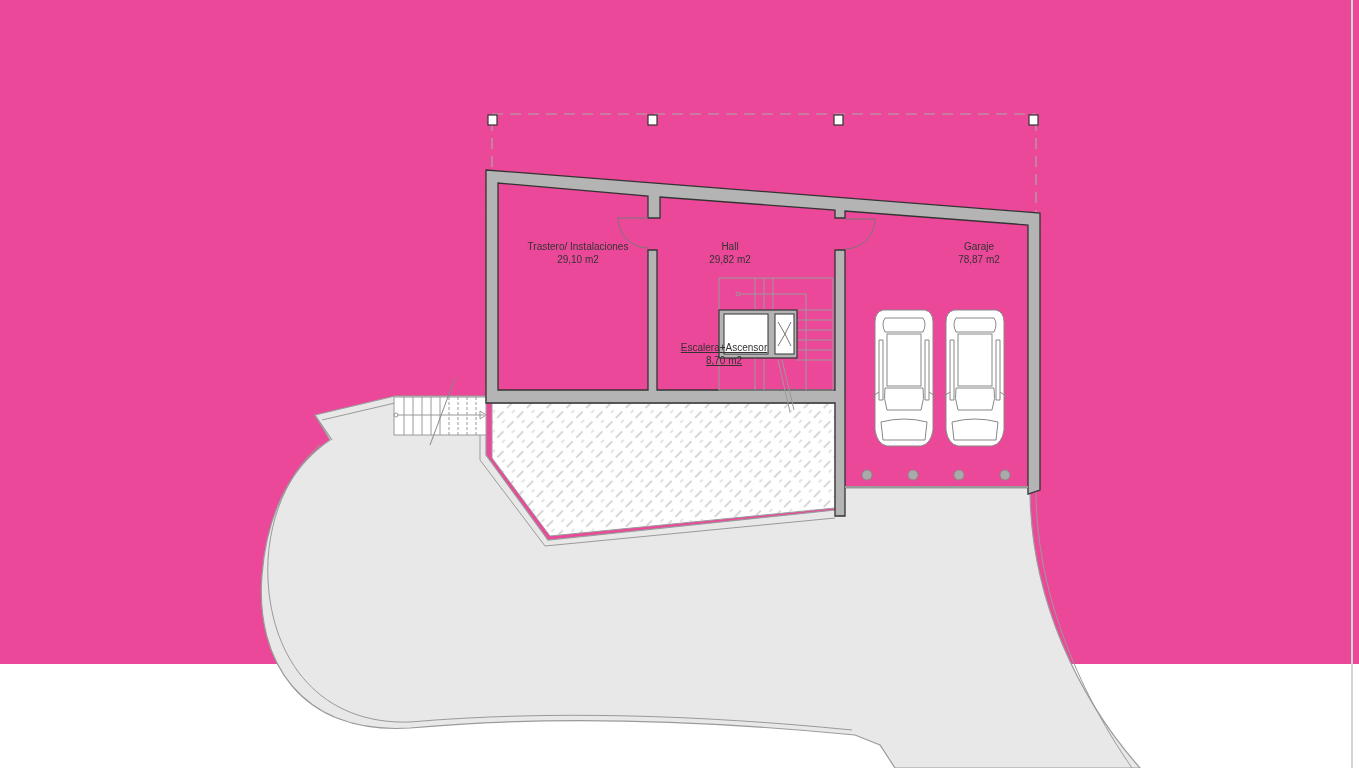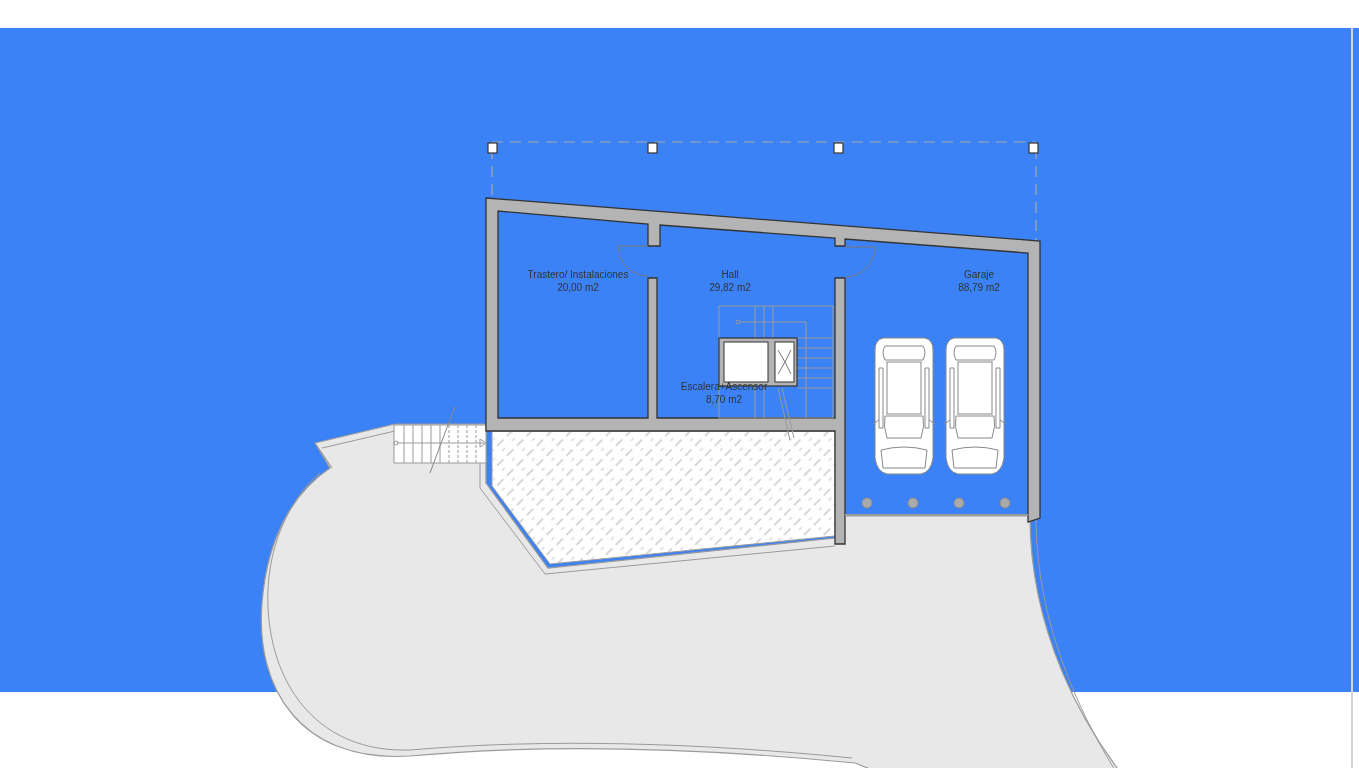--- a/index.html
+++ b/index.html
@@ -1,17 +1,17 @@
 <!DOCTYPE html>
 <html><head>
 <meta charset="utf-8">
 <style>
   html, body { margin:0; padding:0; background:#ffffff; }
   body { width:1359px; height:768px; overflow:hidden; position:relative; font-family:"Liberation Sans", "DejaVu Sans", sans-serif; }
-  #canvas { position:absolute; left:0; top:0; width:1359px; height:664px; background:#3b82f6;margin-top:28px; }
+  #canvas { position:absolute; left:0; top:0; width:1359px; height:664px; background:#ec4899; }
   #right-edge { position:absolute; left:1351px; top:0; width:2px; height:768px; background:#d4d4d4; }
   svg { position:absolute; left:0; top:0; }
   .room-label { position:absolute; text-align:center; font-size:10px; color:#333; line-height:13px; white-space:nowrap; transform:translateX(-50%); }
 </style>
 </head>
 <body>
 
 <div id="canvas">
   <svg width="1359" height="768" viewBox="0 0 1359 768">
     <defs>
@@ -118,29 +118,29 @@
     <g fill="#aaaaaa" stroke="#8a8a8a" stroke-width="1">
       <circle cx="867" cy="475" r="5"></circle>
       <circle cx="913" cy="475" r="5"></circle>
       <circle cx="959" cy="475" r="5"></circle>
       <circle cx="1005" cy="475" r="5"></circle>
     </g>
   </svg>
 
   <div class="room-label" style="left:578px; top:240px;">
     <div>Trastero/ Instalaciones</div>
-    <div>20,00 m2</div>
+    <div>29,10 m2</div>
   </div>
   <div class="room-label" style="left:730px; top:240px;text-align:center;">
     <div>Hall</div>
     <div>29,82 m2</div>
   </div>
   <div class="room-label" style="left:979px; top:240px;">
     <div>Garaje</div>
-    <div>88,79 m2</div>
+    <div>78,87 m2</div>
   </div>
-  <div class="room-label" style="left:724px; top:352px; background:transparent;">
+  <div class="room-label" style="left:724px; top:341px; background:transparent;text-decoration:underline;">
     <div>Escalera+Ascensor</div>
     <div>8,70 m2</div>
   </div>
 
   <div id="right-edge"></div>
 </div>
 
 </body></html>

